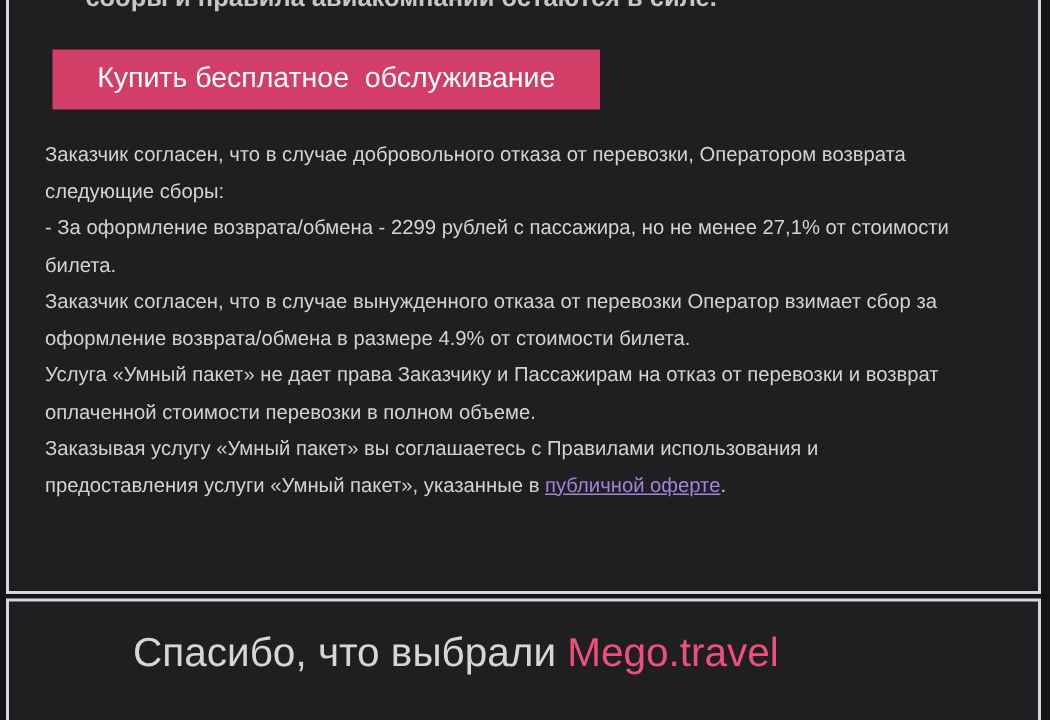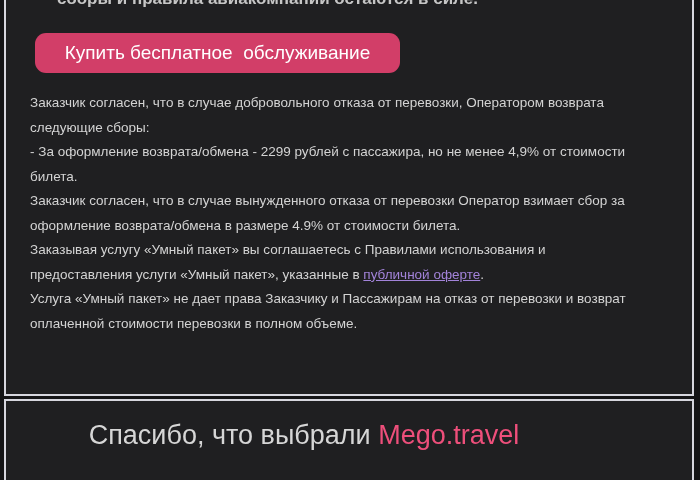--- a/index.html
+++ b/index.html
@@ -41,21 +41,21 @@
     white-space: nowrap;
   }
   .cta-button {
     position: absolute;
     top: 33px;
     left: 35px;
     z-index: 3;
     width: 365px;
     height: 40px;
     border: none;
-    border-radius: 11px;
+    border-radius: 0;
     background: #d23e68;
     color: #ffffff;
     font-family: "Liberation Sans", "DejaVu Sans", sans-serif;
     font-size: 19px;
     line-height: 40px;
     text-align: center;
     padding: 0;
     cursor: pointer;
     white-space: pre; 
   }
@@ -98,19 +98,19 @@
 
 <div class="box box-main"></div>
 <div class="box box-footer"></div>
 
 <div class="top-clipped-line">сборы и правила авиакомпании остаются в силе.</div>
 
 <button class="cta-button">Купить бесплатное  обслуживание</button>
 
 <div class="terms">
   <p>Заказчик согласен, что в случае добровольного отказа от перевозки, Оператором возврата следующие сборы:</p>
-  <p>- За оформление возврата/обмена - 2299 рублей с пассажира, но не менее 4,9% от стоимости билета.</p>
+  <p>- За оформление возврата/обмена - 2299 рублей с пассажира, но не менее 27,1% от стоимости билета.</p>
   <p>Заказчик согласен, что в случае вынужденного отказа от перевозки Оператор взимает сбор за оформление возврата/обмена в размере 4.9% от стоимости билета.</p>
+  <p>Услуга «Умный пакет» не дает права Заказчику и Пассажирам на отказ от перевозки и возврат оплаченной стоимости перевозки в полном объеме.</p>
   <p><span>Заказывая услугу «Умный пакет» вы соглашаетесь с Правилами использования и предоставления услуги «Умный пакет», указанные в </span><a class="offer-link">публичной оферте</a><span>.</span></p>
-  <p>Услуга «Умный пакет» не дает права Заказчику и Пассажирам на отказ от перевозки и возврат оплаченной стоимости перевозки в полном объеме.</p>
 </div>
 
 <div class="footer-line"><span>Спасибо, что выбрали </span><span class="brand">Mego.travel</span></div>
 
 </body></html>

